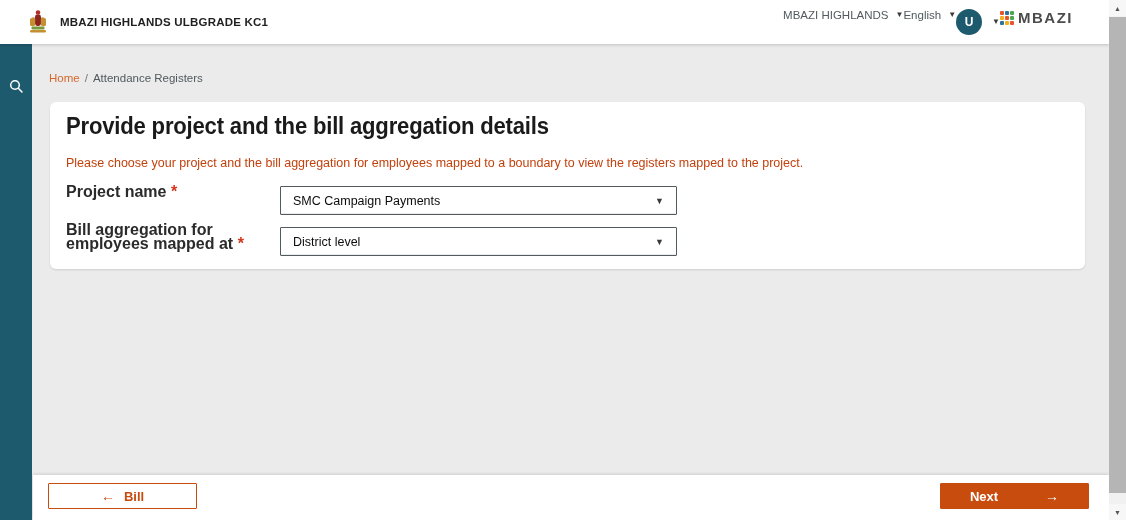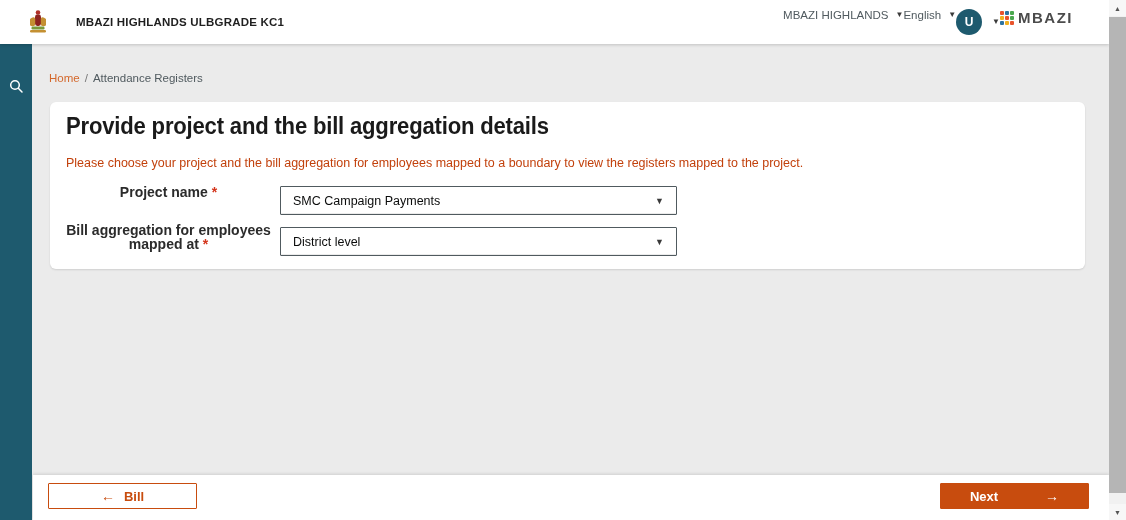--- a/index.html
+++ b/index.html
@@ -20,21 +20,21 @@
   }
   
   .header{
     position:absolute;left:0;top:0;width:1109px;height:44px;
     background:#fff;display:flex;align-items:center;
     box-shadow:0 1px 3px rgba(0,0,0,.18);z-index:5;
     padding-left:27px;
   }
   .emblem{width:22px;height:26px;flex:0 0 auto;}
   .tenant-title{
-    margin-left:27px;font-size:11.5px;font-weight:bold;color:#1f1f1f;
+    margin-left:11px;font-size:11.5px;font-weight:bold;color:#1f1f1f;
     letter-spacing:.2px;
   }
   .header-right{margin-left:auto;display:flex;align-items:flex-start;padding-right:36px;}
   .hdr-select{display:flex;align-items:center;gap:7px;cursor:pointer;}
   .hdr-select .lbl{font-size:11.5px;color:var(--text-gray);}
   .caret{font-size:8px;color:#3a3a3a;line-height:1;}
   .avatar-wrap{display:flex;align-items:center;gap:10px;}
   .avatar{
     width:26px;height:26px;border-radius:50%;background:var(--sidebar);
     color:#fff;font-size:12px;font-weight:bold;display:flex;align-items:center;justify-content:center;
@@ -60,21 +60,21 @@
   }
   .card-title{
     position:absolute;left:16px;top:11px;
     font-size:23px;font-weight:bold;color:var(--text-dark);
     letter-spacing:-.2px;transform:scaleX(.96);transform-origin:left center;
     white-space:nowrap;
   }
   .card-desc{position:absolute;left:16px;top:54px;font-size:12.5px;color:#c2410c;}
   .field-label{
     position:absolute;left:16px;width:205px;
-    font-size:14px;font-weight:bold;color:#2b2b2b;line-height:14px;text-align:center;
+    font-size:16px;font-weight:bold;color:#2b2b2b;line-height:14px;
   }
   .req{color:#D4351C;font-weight:bold;}
   .dropdown{
     position:absolute;left:230px;width:397px;height:29px;
     border:1px solid #505A5F;background:#fff;border-radius:1px;
     display:flex;align-items:center;justify-content:space-between;
     padding:0 12px;font-size:12.5px;color:#0B0C0C;cursor:pointer;
     box-shadow:inset 0 -1px 0 rgba(0,0,0,.08);
   }
   .dropdown .dd-caret{font-size:9px;color:#3a3a3a;}

